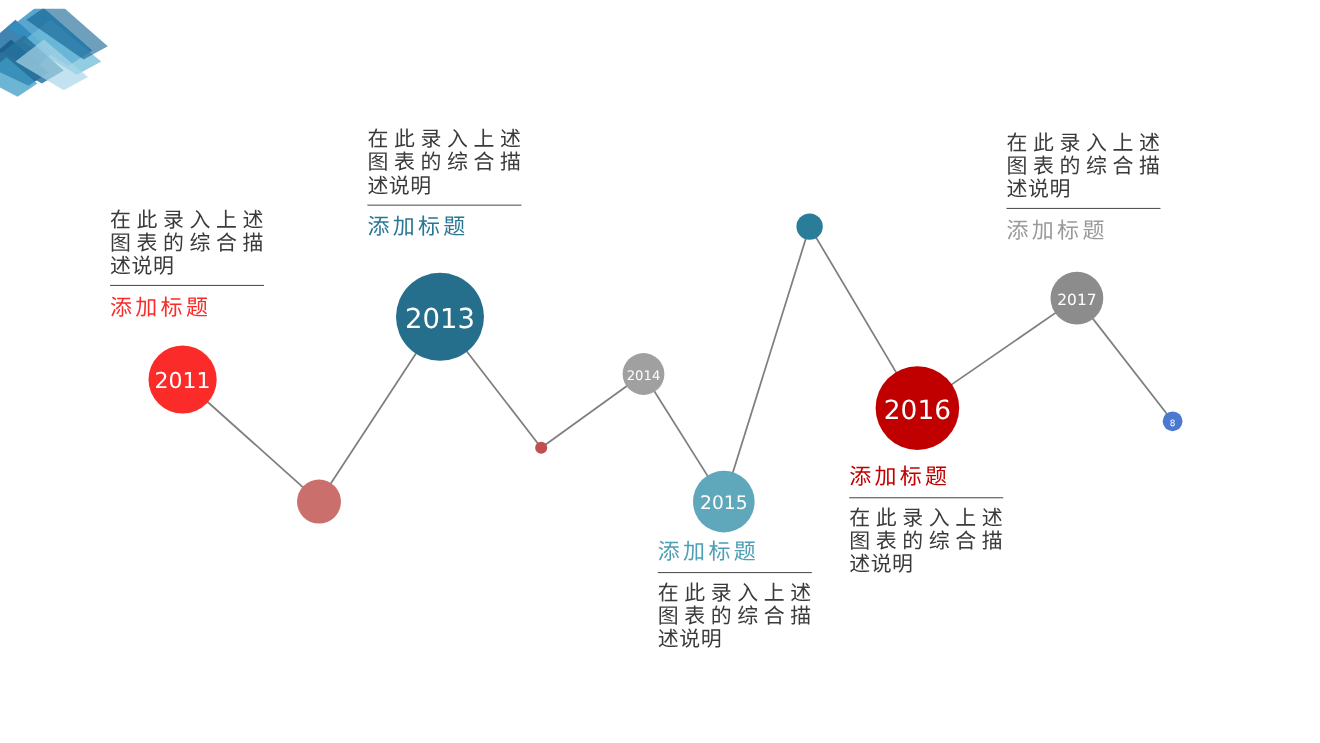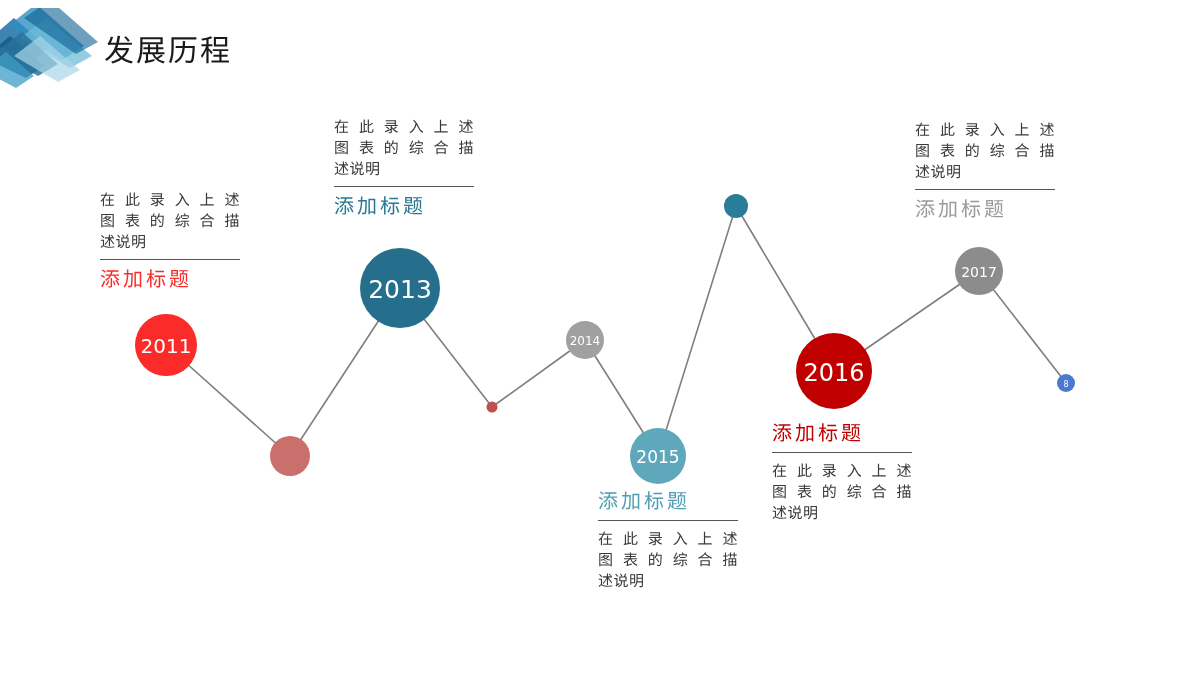--- a/index.html
+++ b/index.html
@@ -50,21 +50,21 @@
     width: 1200px;
     height: 675px;
   }
 
   
   .milestone-block {
     position: absolute;
     width: 150px;
   }
   .desc-text {
-    font-size: 15px;
+    font-size: 19px;
     line-height: 21px;
     color: #3a3a3a;
     text-align: justify;
     text-align-last: justify;
     letter-spacing: 0.5px;
   }
   .desc-text .last-line {
     display: block;
     text-align: center;
     text-align-last: left;
@@ -97,21 +97,20 @@
         <polygon points="-16,50 10,28 44,58 26,70" fill="#1a5b88" opacity="0.9"></polygon>
         <polygon points="20,30 46,10 92,48 70,60" fill="#6fbcd8" opacity="0.75"></polygon>
         <polygon points="-4,44 22,24 58,56 38,68" fill="#27739e" opacity="0.85"></polygon>
         <polygon points="14,48 40,28 80,62 58,74" fill="#a9d6e8" opacity="0.7"></polygon>
         <polygon points="-18,62 6,44 34,68 16,80" fill="#3c9cc6" opacity="0.75"></polygon>
         <polygon points="24,10 50,-8 98,34 76,46" fill="#0e5f91" opacity="0.6"></polygon>
       </g>
     </svg>
   </div>
 
-  <div id="slide-title">发展历程</div>
 
   <svg id="timeline-svg" viewBox="0 0 1200 675" xmlns="http://www.w3.org/2000/svg">
 
     <polyline points="166,345 290,456 400,288 492,407 585,340 658,456 736,206 834,371 979,271 1066,383" fill="none" stroke="#7f7f7f" stroke-width="1.6" stroke-linejoin="round"></polyline>
 
     <g>
       <circle cx="166" cy="345" r="31" fill="#FA2B28"></circle>
       <text x="166" y="353" text-anchor="middle" font-size="20" font-family="DejaVu Sans, Liberation Sans, sans-serif" fill="#ffffff">2011</text>
     </g>
 

